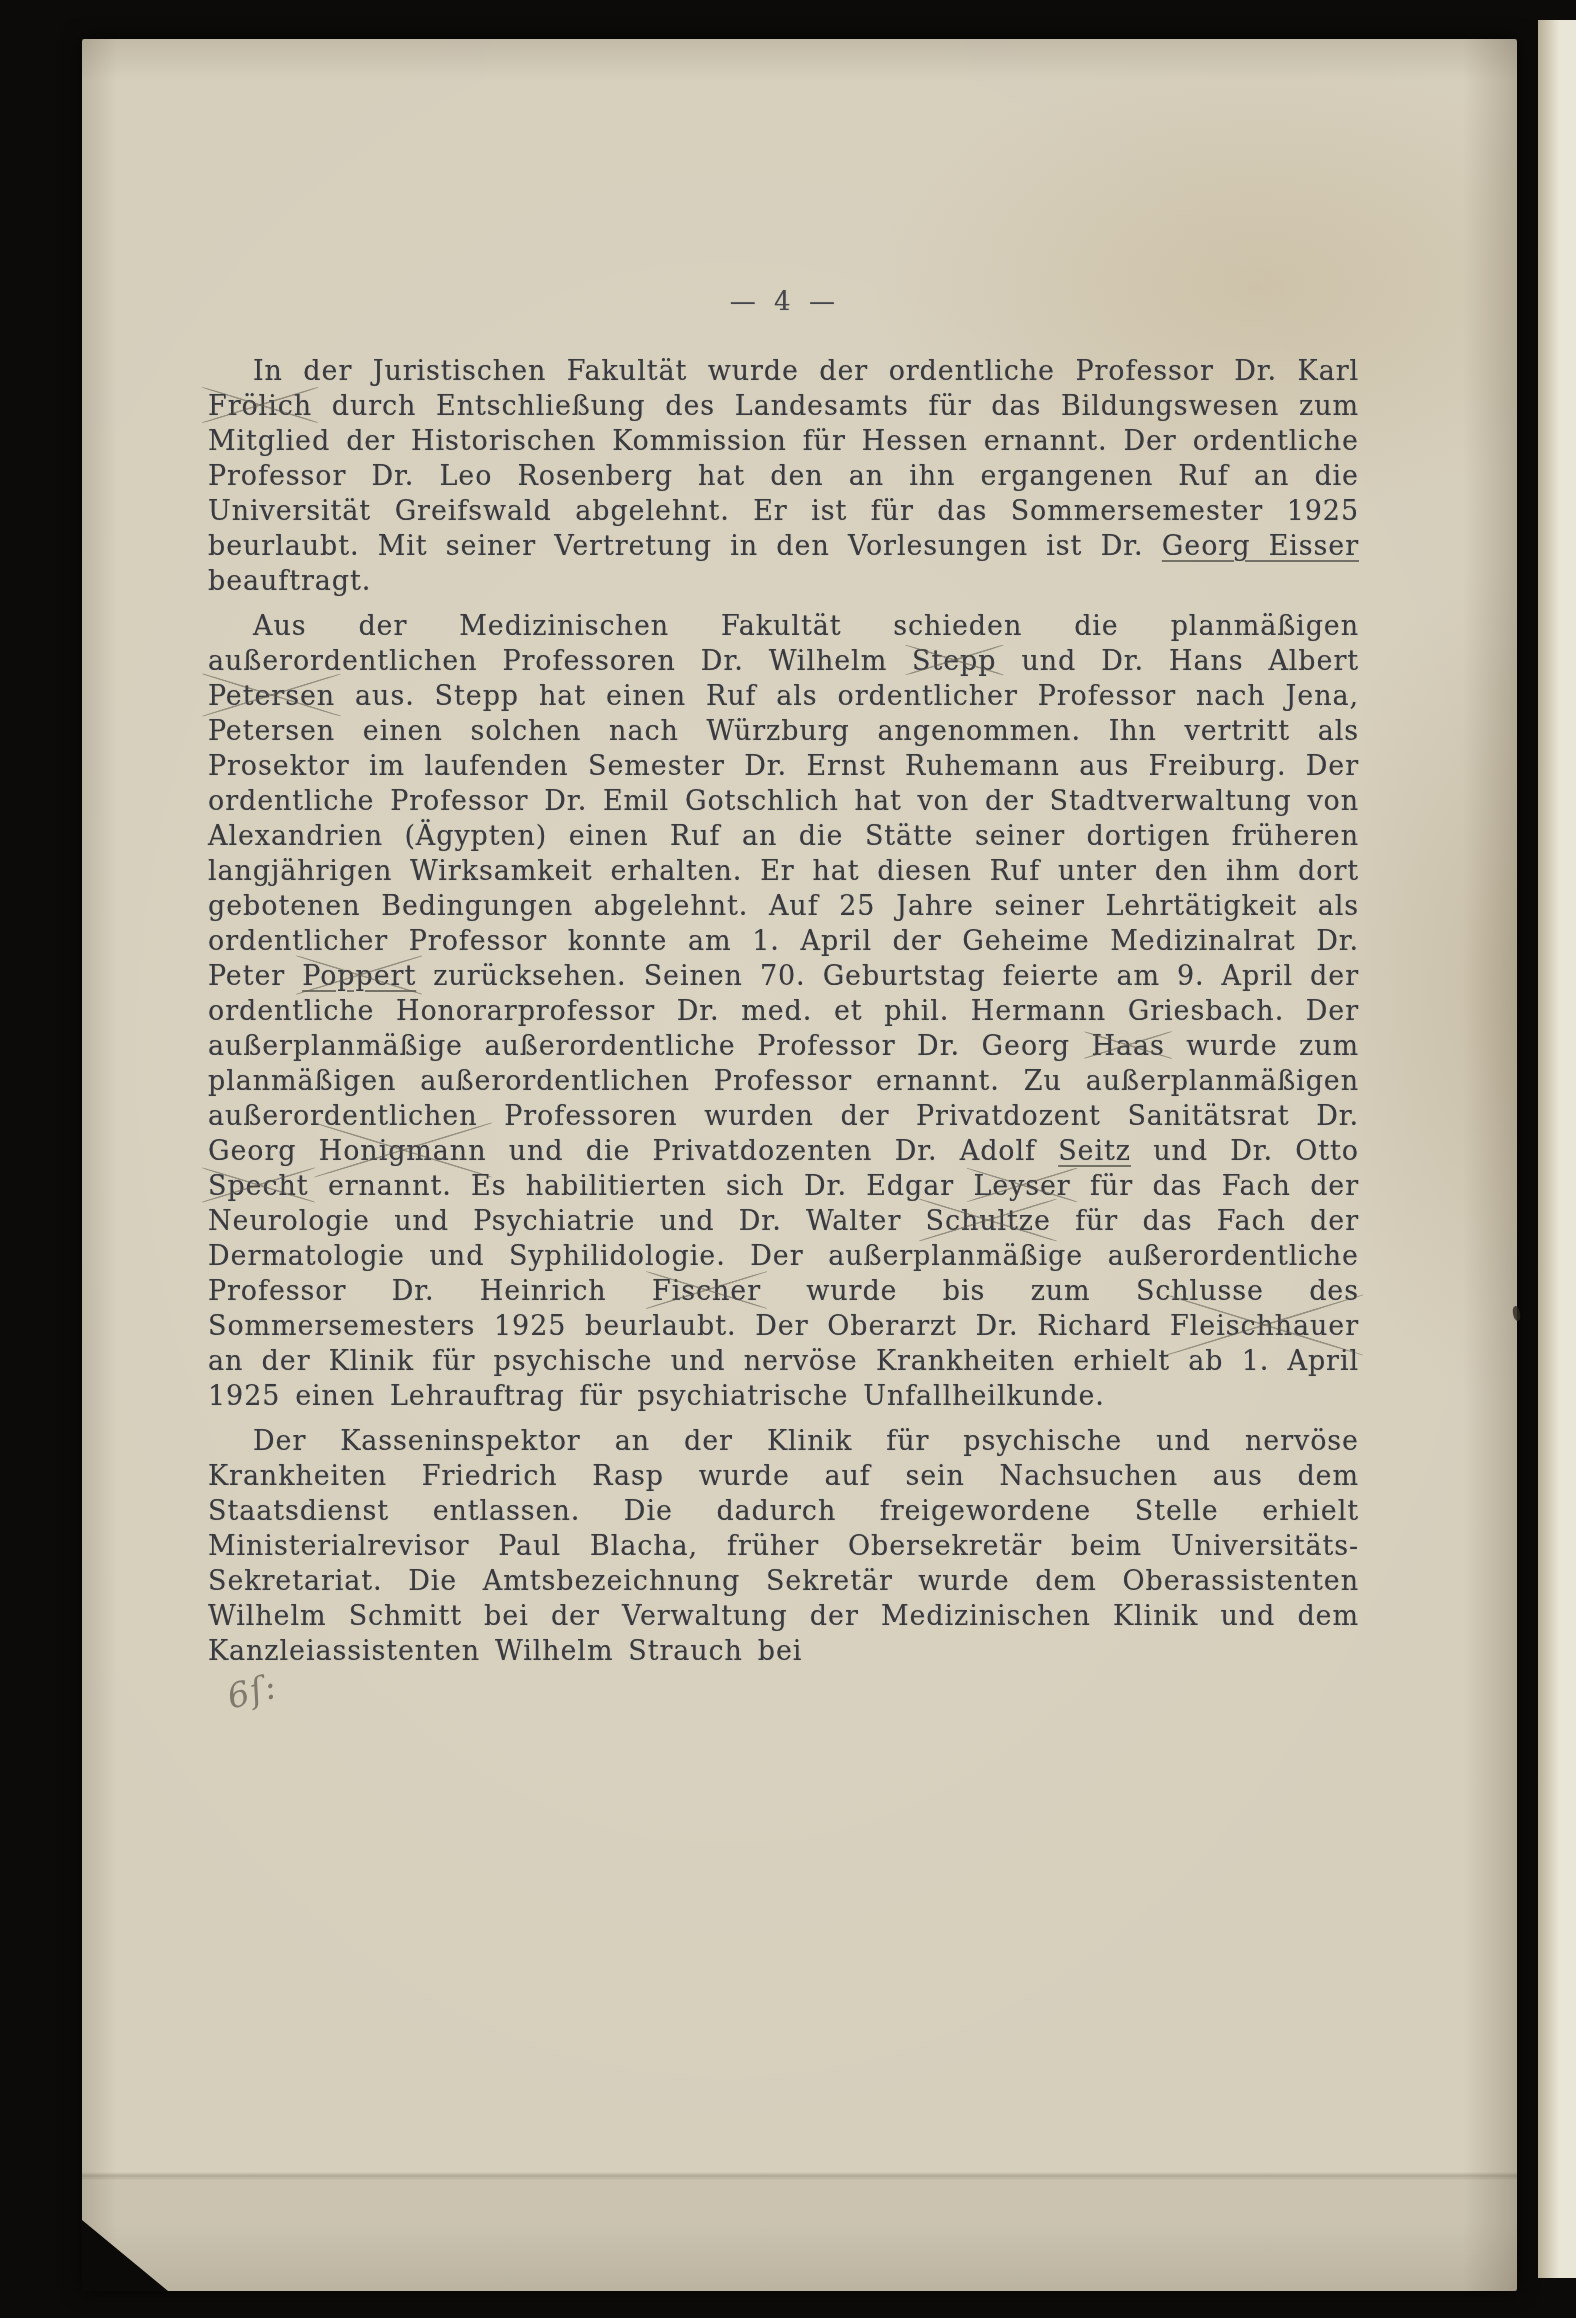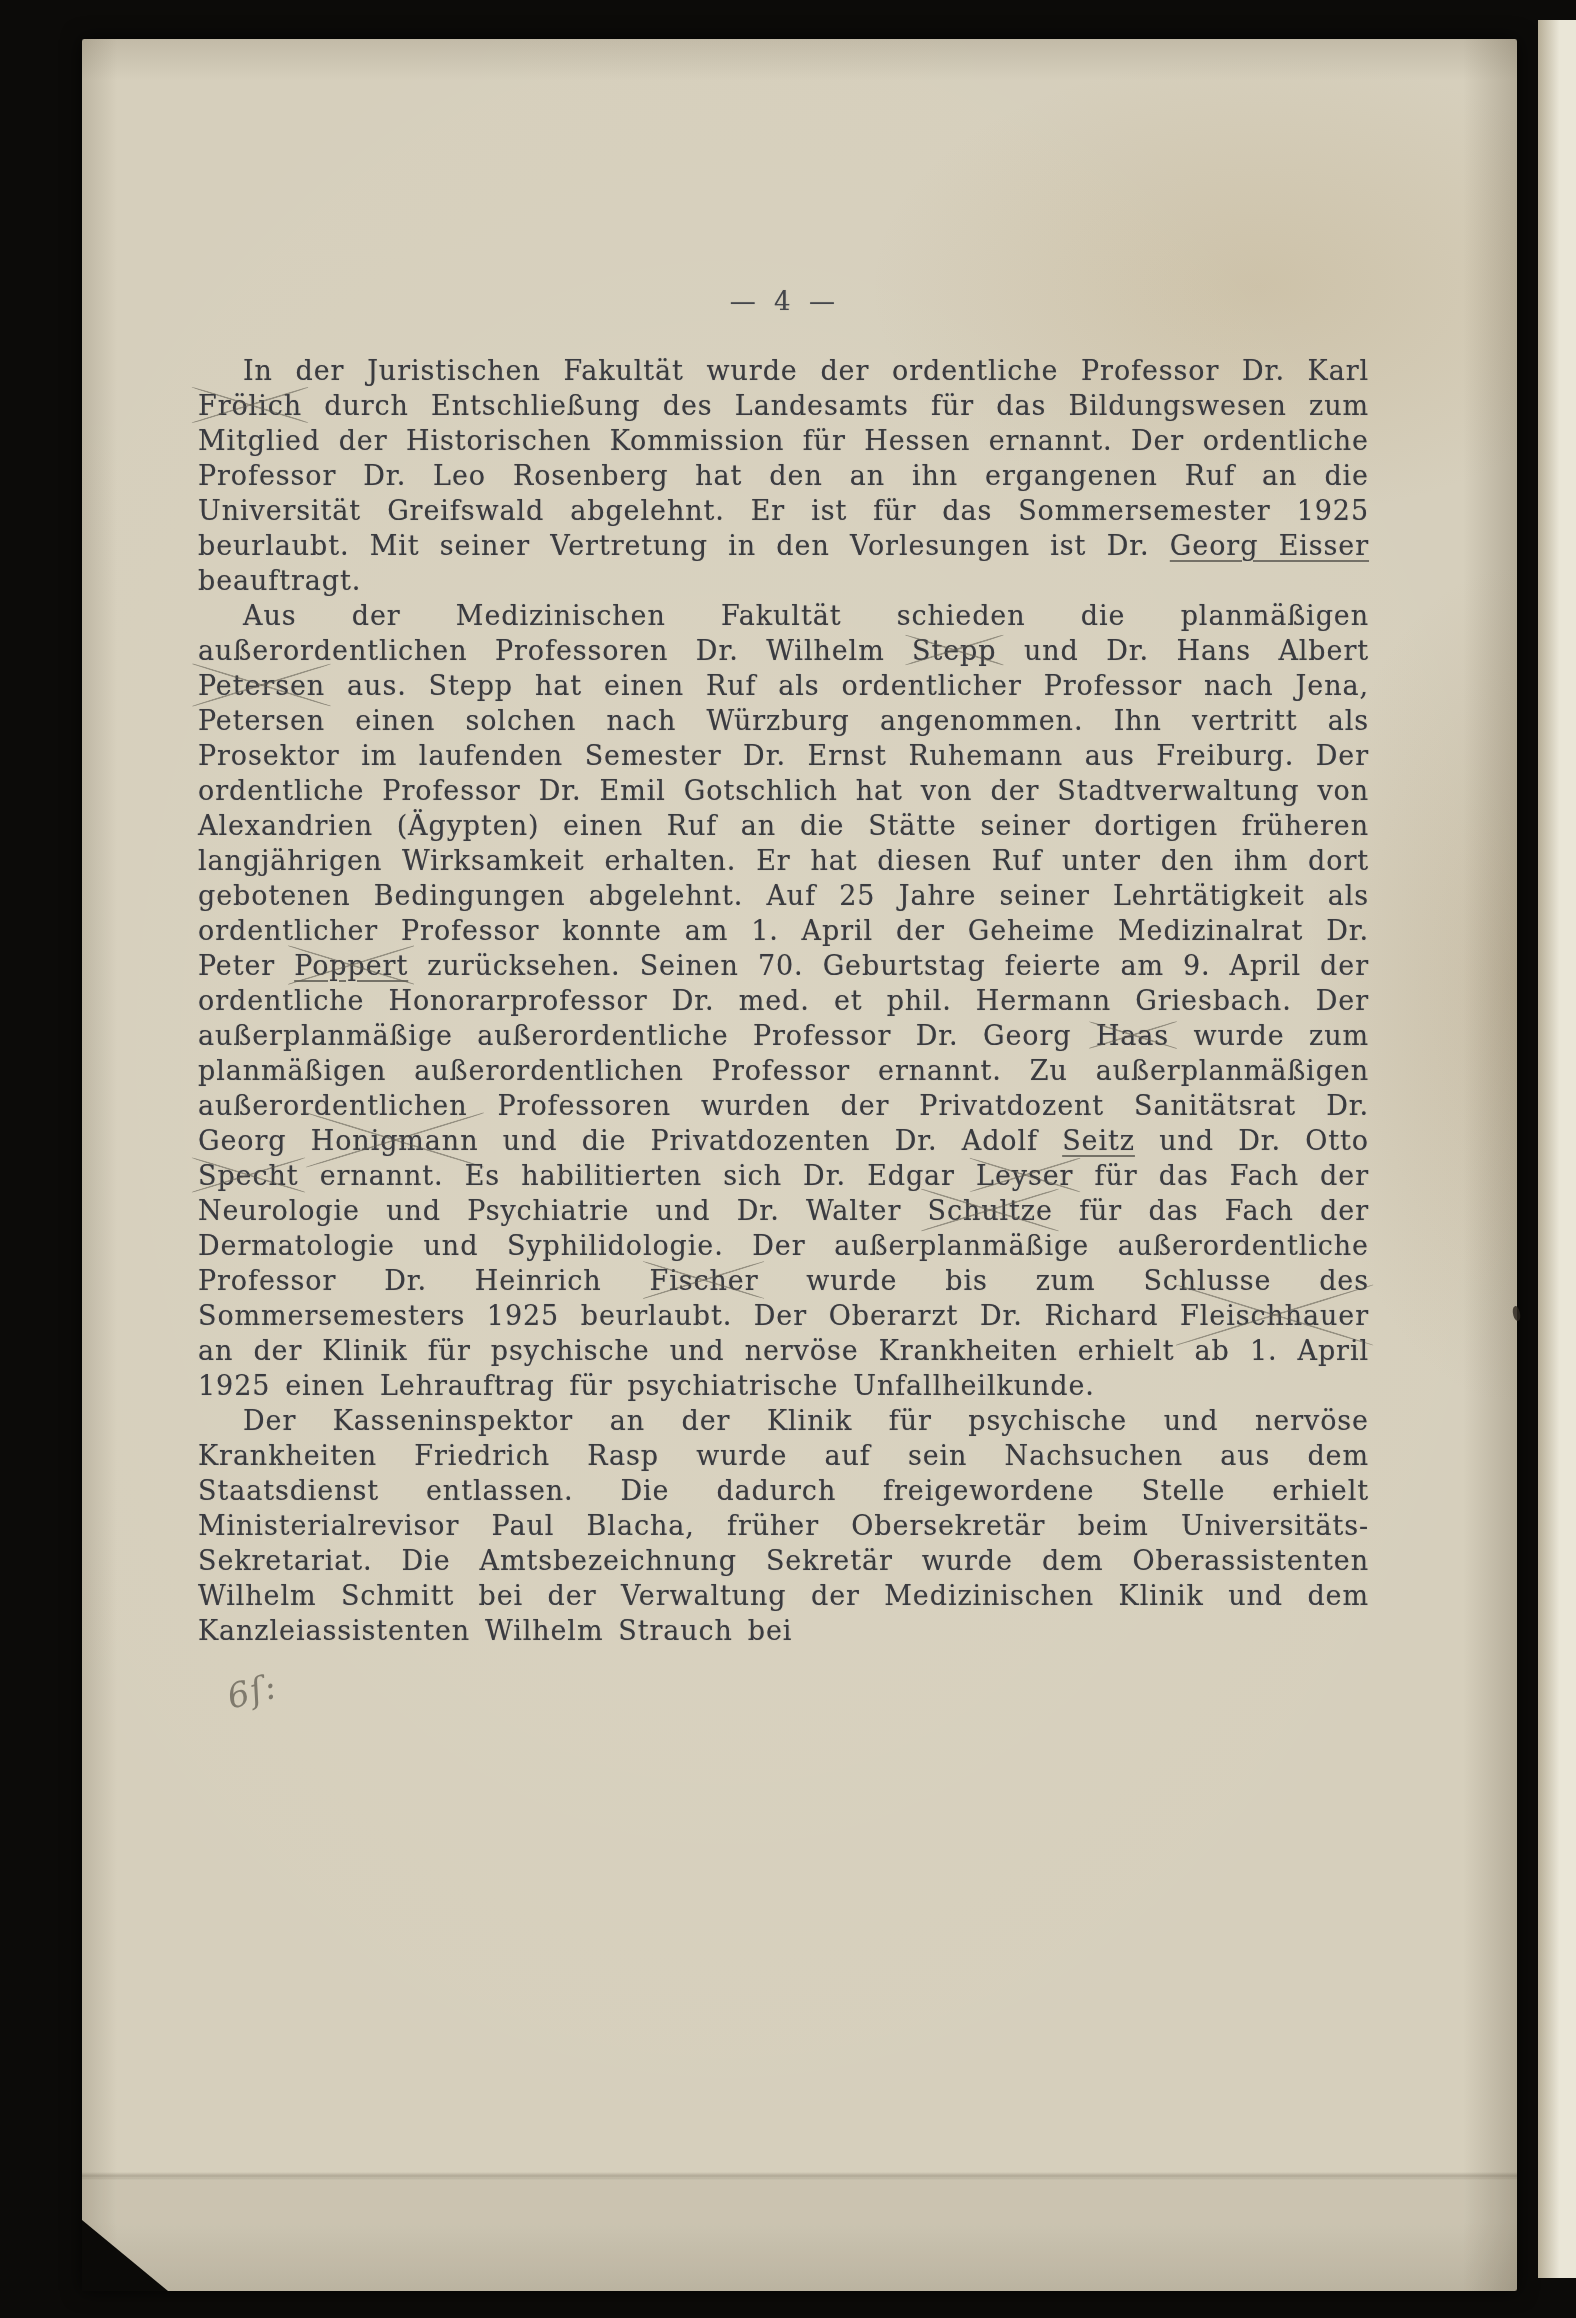--- a/index.html
+++ b/index.html
@@ -59,21 +59,21 @@
     text-shadow: 0 0 0.8px rgba(58,59,64,0.45);
   }
   .page-number {
     text-align: center;
     font-size: 26px;
     letter-spacing: 2.3px;
     margin: 0 0 34px 0;
     color: #45474c;
   }
   .para {
-    margin: 0;
+    margin: 10px;
     text-indent: 45px;
     text-align: justify;
   }
   .seg { position: relative; }
 
   
   .x-mark::before, .x-mark::after {
     content: "";
     position: absolute;
     left: -9.2px;

